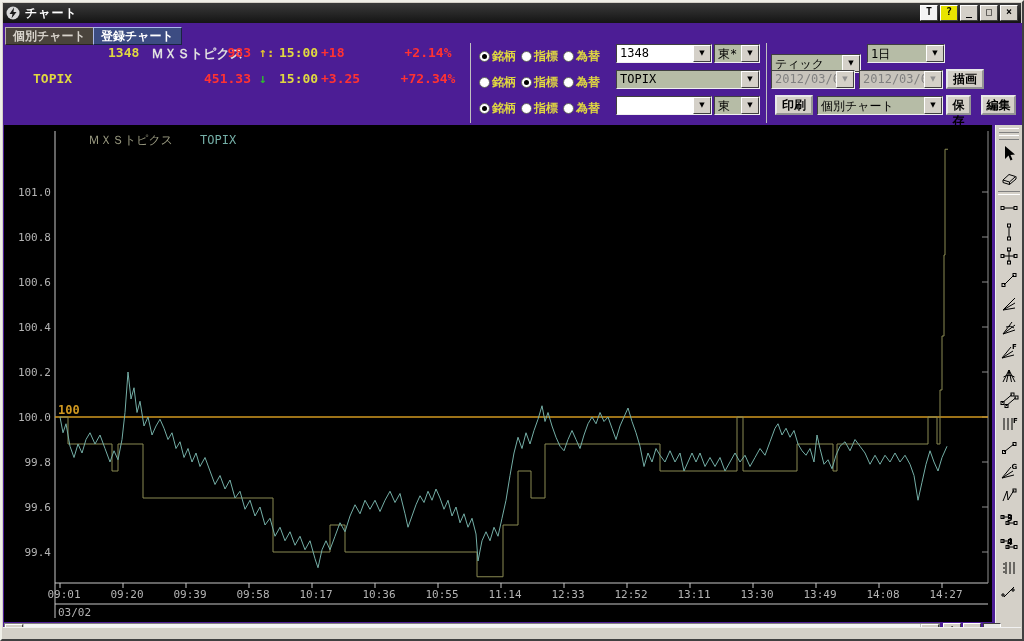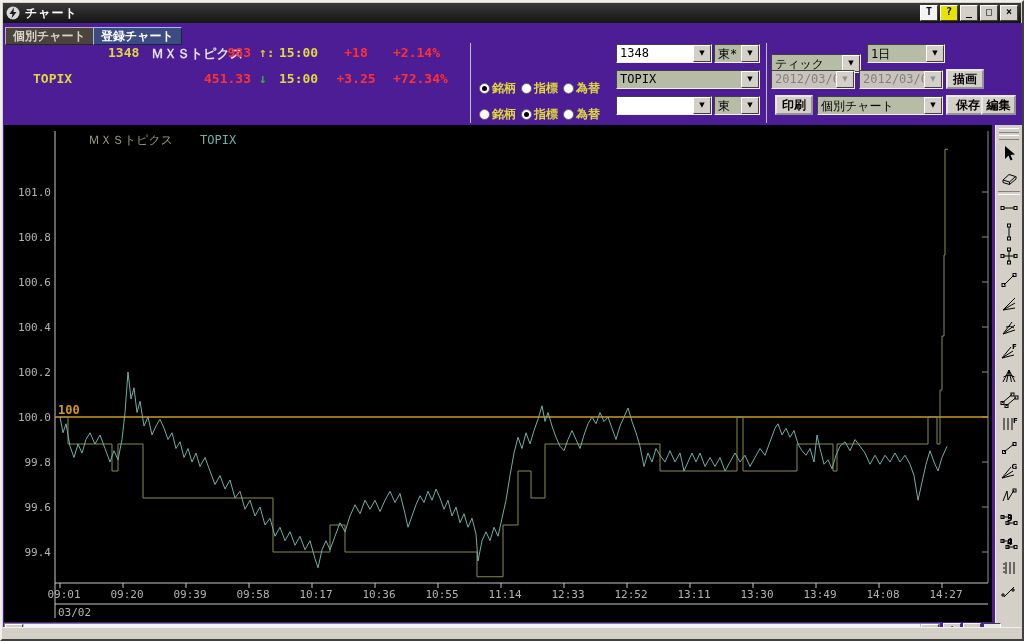--- a/index.html
+++ b/index.html
@@ -22,26 +22,26 @@
   .qrow span{position:absolute;white-space:nowrap;}
   #q0{top:22px}#q1{top:48px}
   #q0 .q-code{left:105px}#q1 .q-code{left:30px}
   .q-code{color:var(--text-yellow,#e0d840)}
   .q-name{left:148px;color:var(--name-white,#e0e0e0);font-family:"DejaVu Sans",sans-serif;}
   .q-price{left:168px;width:80px;text-align:right;color:var(--price-red,#ff3232)}
   .q-arrow{left:256px}
   .q-arrow.up{color:var(--arrow-up-yellow,#e0c030)}
   .q-arrow.down{color:var(--arrow-down-green,#30b830)}
   .q-time{left:276px;color:var(--text-yellow,#e0d840)}
-  .q-chg{left:318px;width:70px;text-align:center;color:var(--price-red,#ff3232)}
-  .q-pct{left:390px;width:70px;text-align:left;color:var(--price-red,#ff3232)}
+  .q-chg{left:318px;width:70px;text-align:left;color:var(--price-red,#ff3232)}
+  .q-pct{left:390px;width:70px;text-align:center;color:var(--price-red,#ff3232)}
   .vsep{position:absolute;width:1px;background:#c0c0c0;}
   
   .rg{position:absolute;left:476px;width:138px;display:flex;gap:5px;align-items:center;}
-  .radio-item{display:flex;align-items:center;gap:2px;color:var(--text-yellow,#e0d840);font-size:12px;font-weight:bold;white-space:nowrap;margin-top:32px;}
+  .radio-item{display:flex;align-items:center;gap:2px;color:var(--text-yellow,#e0d840);font-size:12px;font-weight:bold;white-space:nowrap;}
   .radio{width:11px;height:11px;border-radius:6px;background:#fff;border:1px solid #606060;box-sizing:border-box;position:relative;}
   .radio.sel::after{content:"";position:absolute;left:2px;top:2px;width:5px;height:5px;border-radius:3px;background:#000;}
   .combo{position:absolute;height:19px;display:flex;border:1px solid;border-color:#404040 #f0f0f0 #f0f0f0 #404040;background:#fff;box-sizing:border-box;}
   .combo .cv{flex:1;font:12px "DejaVu Sans Mono",monospace;color:#000;padding:1px 3px;overflow:hidden;white-space:nowrap;}
   .combo .cbtn{width:16px;background:#d4d0c8;border:1px solid;border-color:#fff #404040 #404040 #fff;font-size:7px;color:#000;text-align:center;line-height:15px;}
   .combo.green{background:var(--combo-green,#b6bca6)}
   .combo.disabled{background:#c8c4bc}
   .combo.disabled .cv{color:#808080}
   .combo.disabled .cbtn{color:#909090}
   .btn3d{position:absolute;height:20px;background:#d4d0c8;border:2px outset #e8e8e8;font:bold 12px "DejaVu Sans",sans-serif;color:#000;text-align:center;line-height:16px;box-sizing:border-box;cursor:default;}
@@ -188,21 +188,21 @@
       </div>
     <div class="combo green" style="left:711px;top:73px;width:46px">
         <span class="cv">東</span>
         <span class="cbtn">▼</span>
       </div>
     <div class="btn3d" style="left:772px;top:72px;width:38px">印刷</div>
     <div class="combo green" style="left:814px;top:73px;width:126px">
         <span class="cv">個別チャート</span>
         <span class="cbtn">▼</span>
       </div>
-    <div class="btn3d" style="left:943px;top:72px;width:44px">保存</div>
+    <div class="btn3d" style="left:943px;top:72px;width:25px">保存</div>
     <div class="btn3d" style="left:978px;top:72px;width:35px">編集</div>
 
     <div class="chart">
       <svg id="chart-svg" width="988" height="497">
           <line x1="51" y1="6" x2="51" y2="458" stroke="#c8c8c8"></line>
           <line x1="51" y1="458" x2="984" y2="458" stroke="#c8c8c8"></line>
           <line x1="984" y1="6" x2="984" y2="458" stroke="#909090"></line>
           <line x1="51" y1="479" x2="984" y2="479" stroke="#c8c8c8"></line>
           <line x1="51" y1="458" x2="51" y2="493" stroke="#c8c8c8"></line>
           <text x="47" y="71" fill="#b4b4b4" text-anchor="end" font-size="11" font-family="&quot;DejaVu Sans Mono&quot;,monospace">101.0</text>

